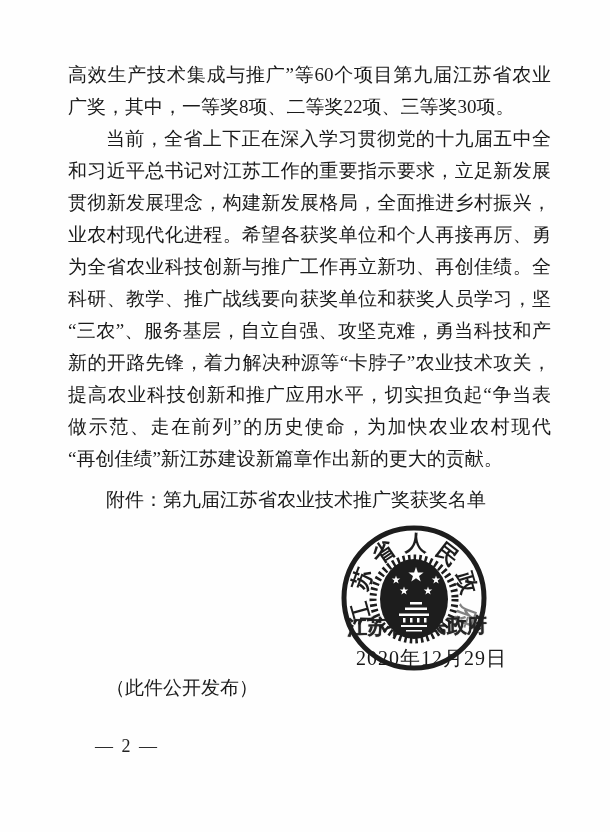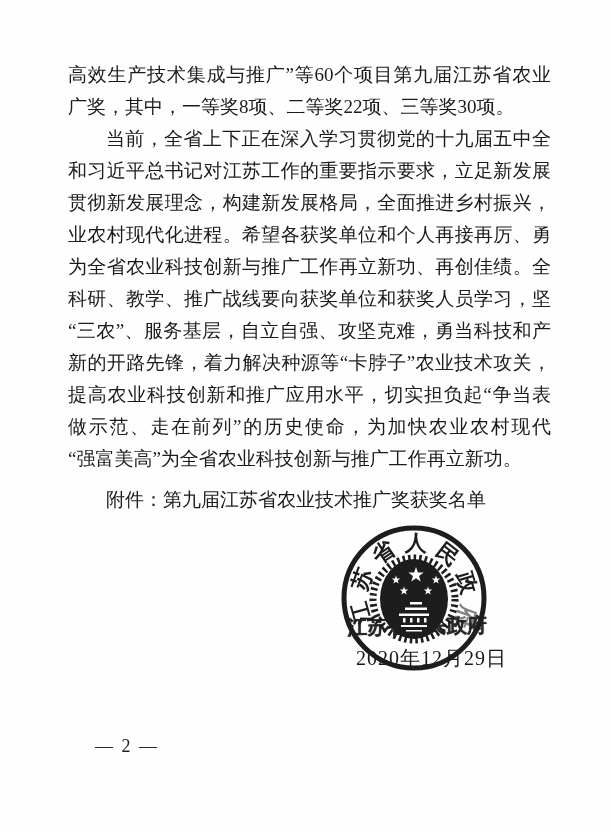--- a/index.html
+++ b/index.html
@@ -73,21 +73,21 @@
     <div class="line fill indent">当前，全省上下正在深入学习贯彻党的十九届五中全会精神</div>
     <div class="line fill">和习近平总书记对江苏工作的重要指示要求，立足新发展阶段，</div>
     <div class="line fill">贯彻新发展理念，构建新发展格局，全面推进乡村振兴，加快农</div>
     <div class="line fill">业农村现代化进程。希望各获奖单位和个人再接再厉、勇攀高峰，</div>
     <div class="line fill">为全省农业科技创新与推广工作再立新功、再创佳绩。全省农业</div>
     <div class="line fill">科研、教学、推广战线要向获奖单位和获奖人员学习，坚持扎根</div>
     <div class="line fill">“三农”、服务基层，自立自强、攻坚克难，勇当科技和产业创</div>
     <div class="line fill">新的开路先锋，着力解决种源等“卡脖子”农业技术攻关，不断</div>
     <div class="line fill">提高农业科技创新和推广应用水平，切实担负起“争当表率、争</div>
     <div class="line fill">做示范、走在前列”的历史使命，为加快农业农村现代化、谱写</div>
-    <div class="line end">“强富美高”为全省农业科技创新与推广工作再立新功。</div>
+    <div class="line end">“再创佳绩”新江苏建设新篇章作出新的更大的贡献。</div>
   </div>
 
   <div class="attachment">附件：第九届江苏省农业技术推广奖获奖名单</div>
 
   <div class="issuer">江苏省人民政府</div>
 
   <div class="sig-date">2020年12月29日</div>
 
   <div class="seal">
     <svg viewBox="0 0 160 160" xmlns="http://www.w3.org/2000/svg">
@@ -125,16 +125,17 @@
           <rect x="76" y="100" width="2.5" height="4.5"></rect>
           <rect x="83" y="100" width="2.5" height="4.5"></rect>
           <rect x="90" y="100" width="2.5" height="4.5"></rect>
           <rect x="67" y="107" width="26" height="2"></rect>
           <rect x="72" y="112" width="16" height="1.5"></rect>
         </g>
       </g>
     </svg>
   </div>
 
+  <div class="release-note">（此件公开发布）</div>
 
   <div class="page-number">— 2 —</div>
 
 </div>
 
 </body></html>

